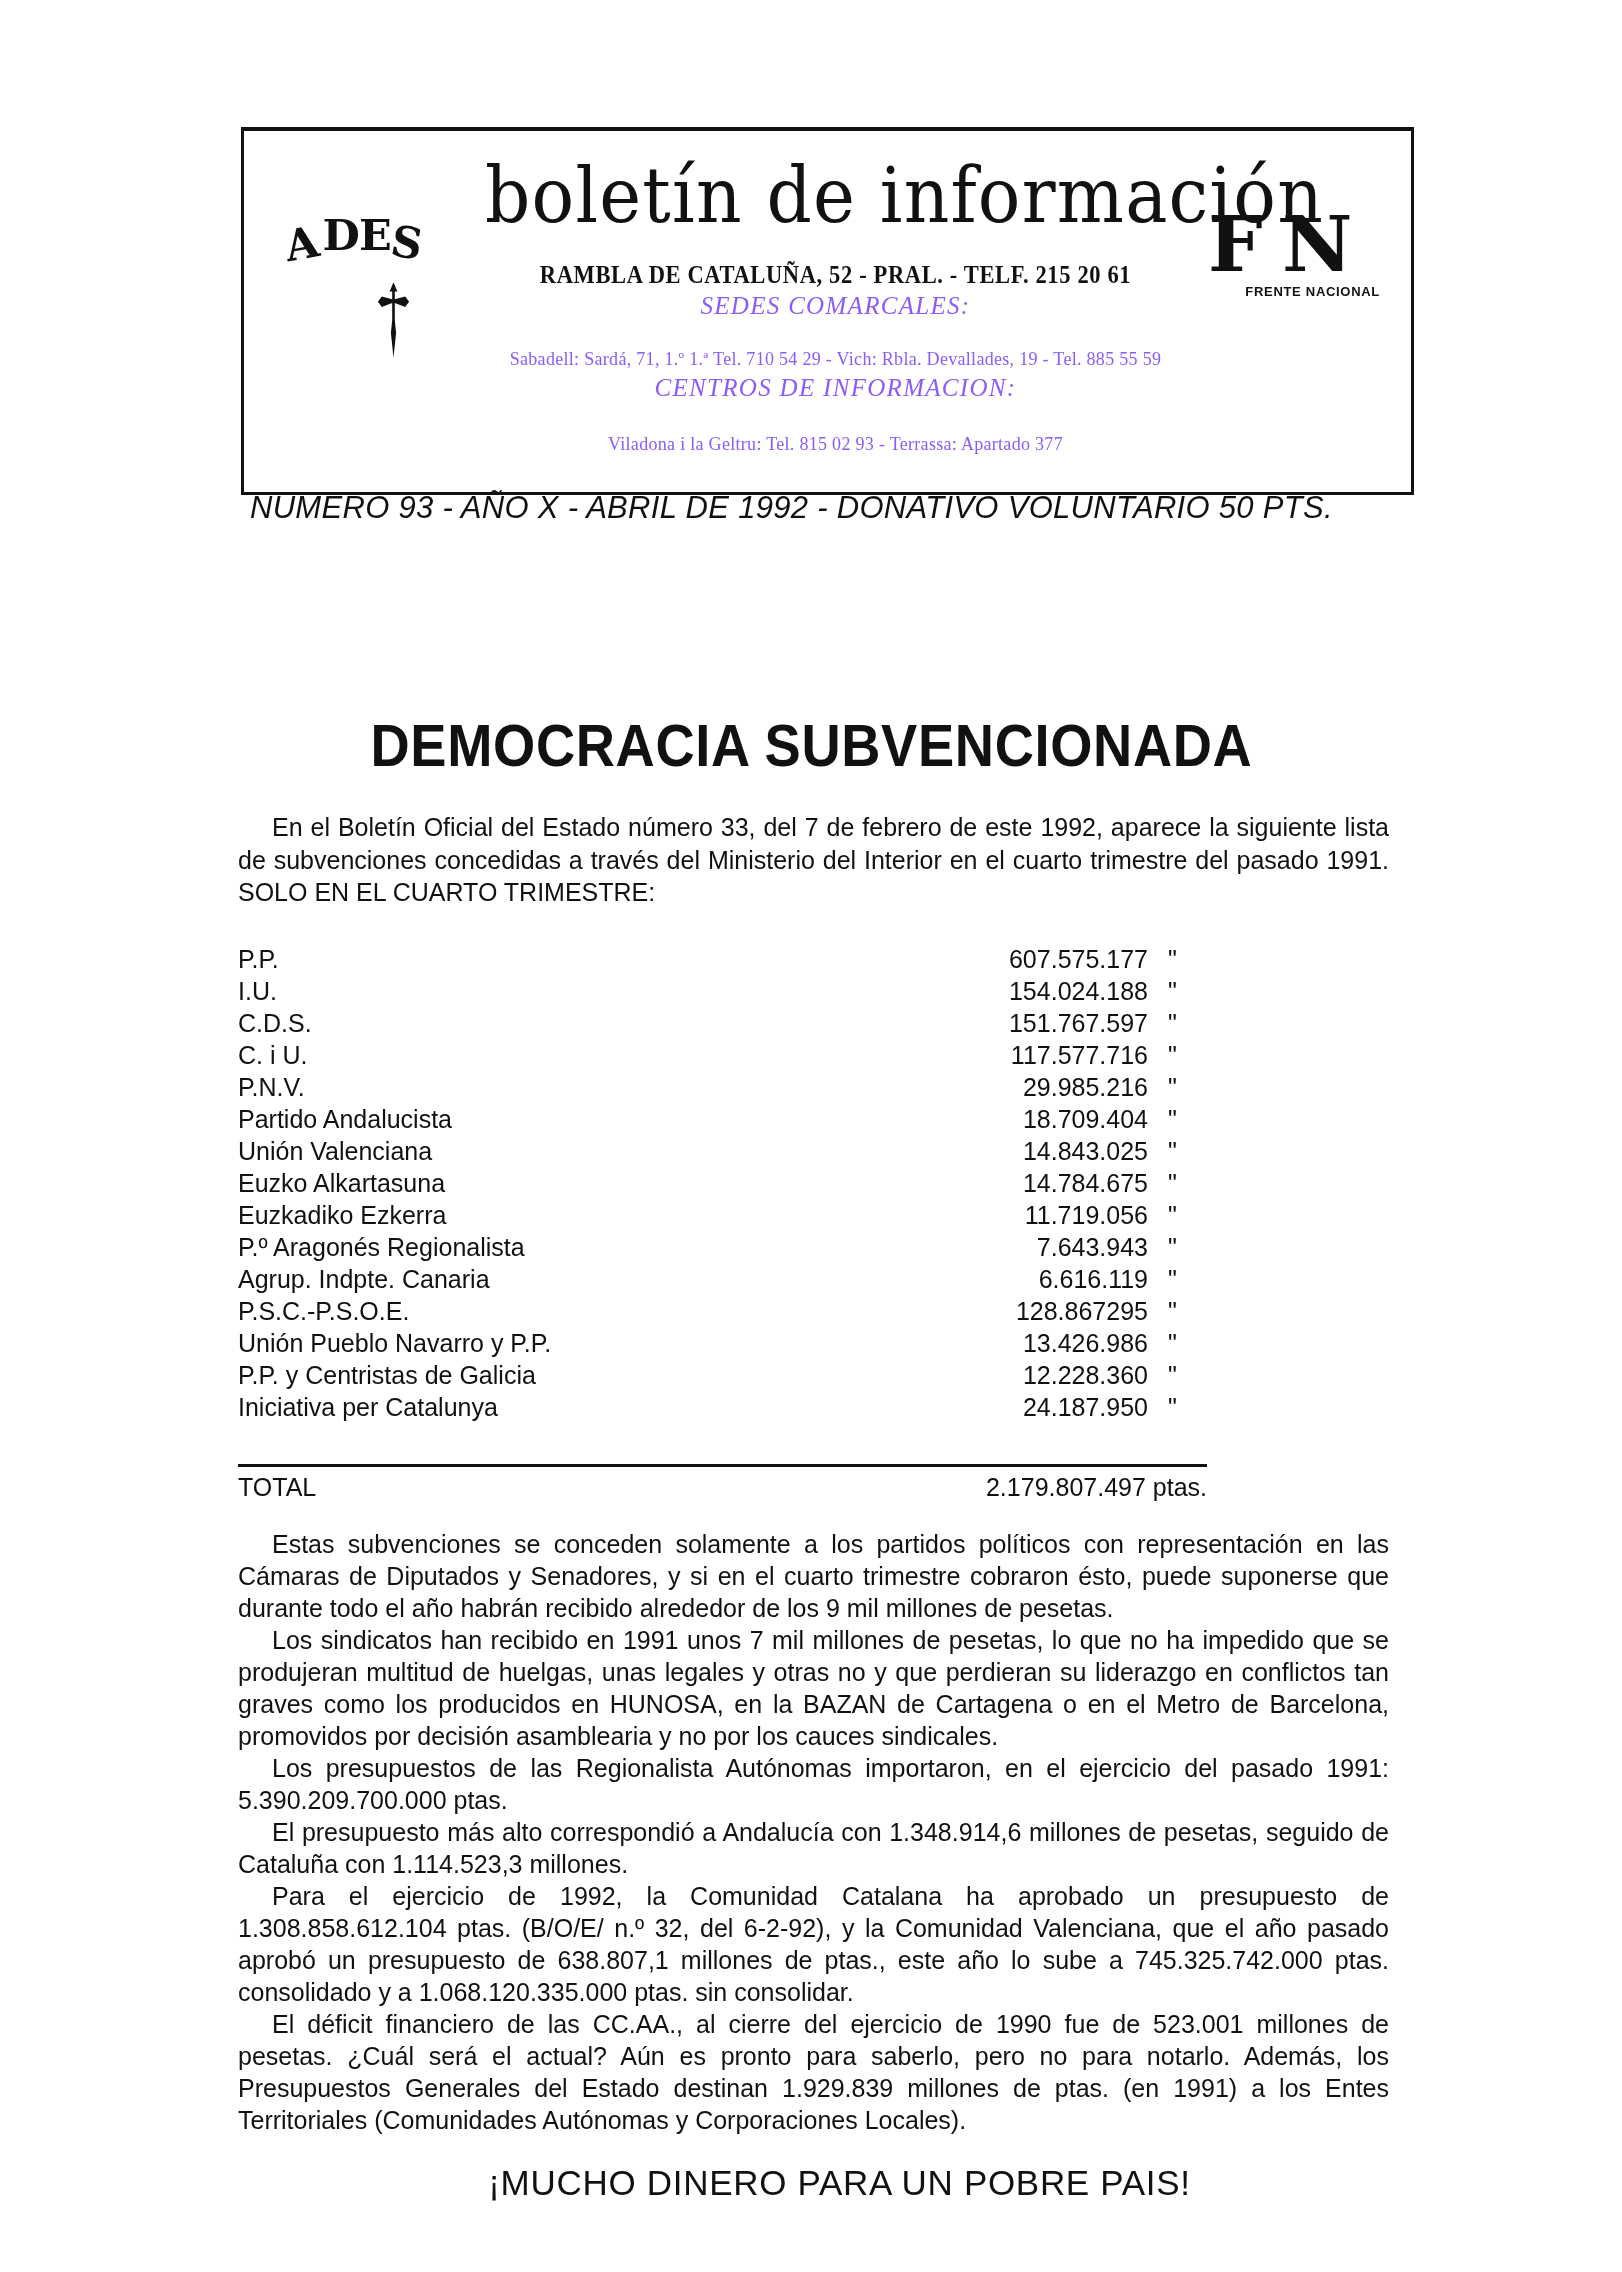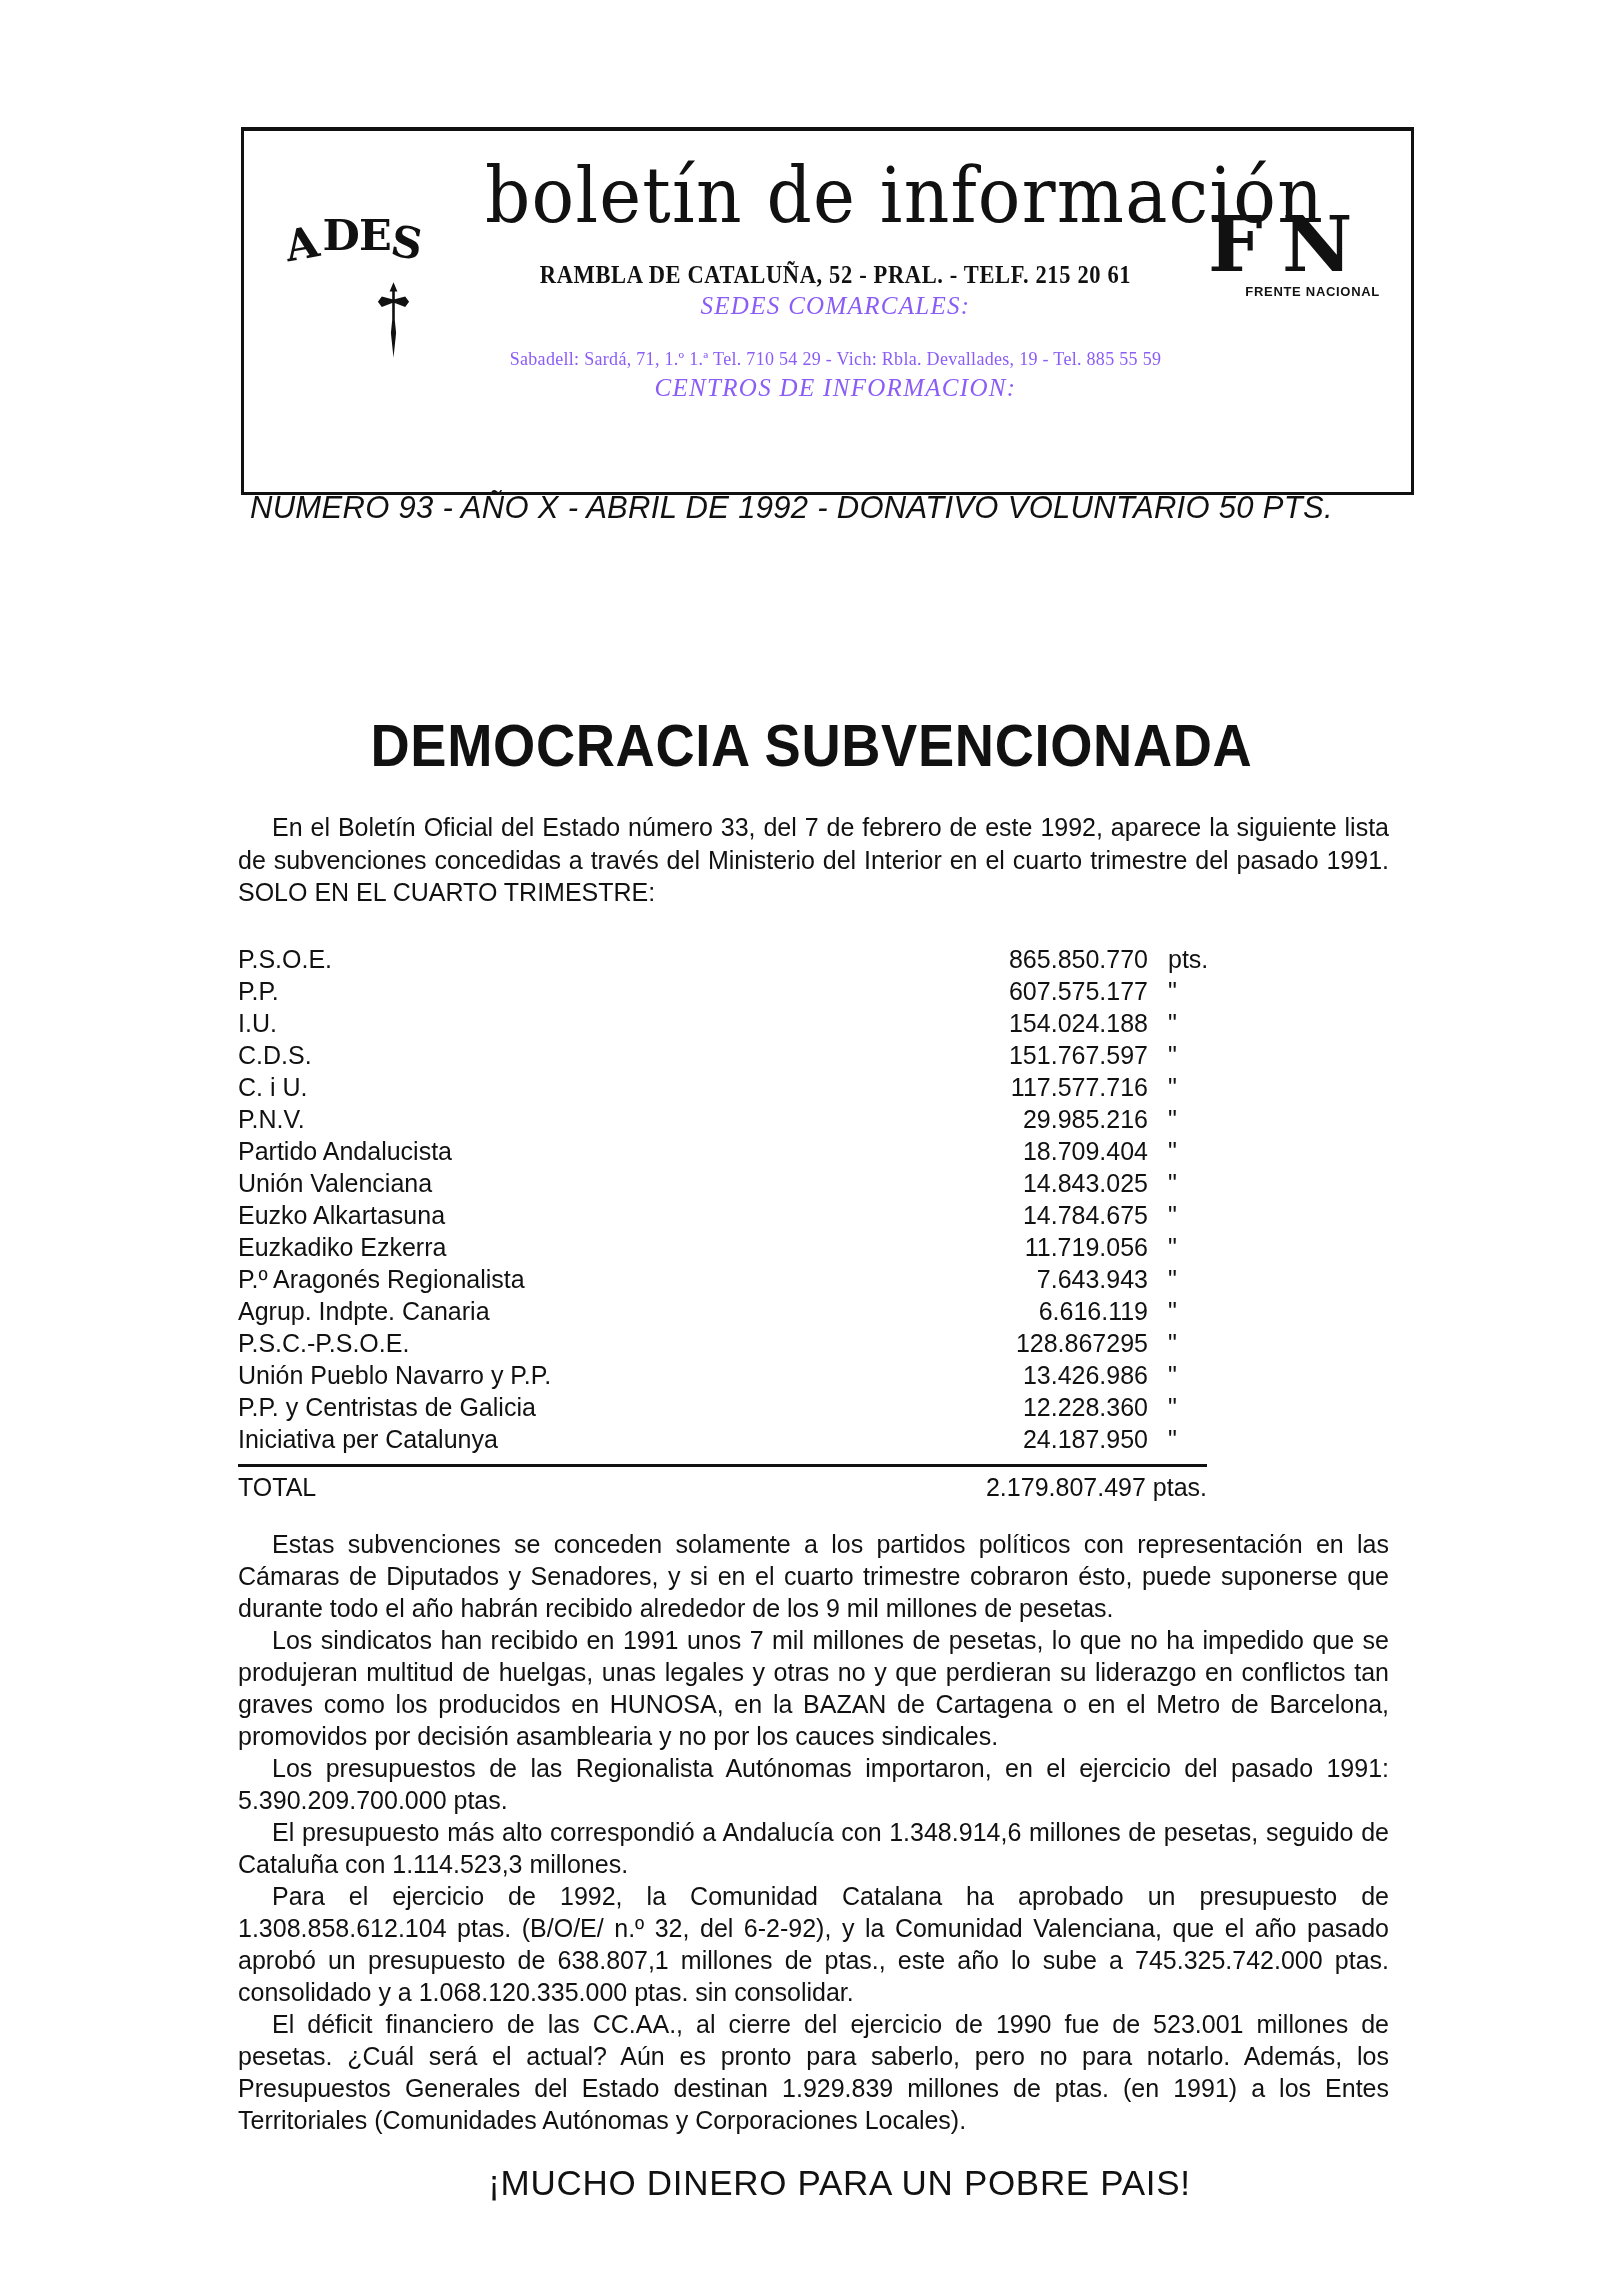--- a/index.html
+++ b/index.html
@@ -59,34 +59,30 @@
 
   <div class="title">boletín de información</div>
   <div class="address">RAMBLA DE CATALUÑA, 52 - PRAL. - TELF. 215 20 61</div>
 
   <div class="fn-logo">FN</div>
   <div class="fn-caption">FRENTE NACIONAL</div>
 
   <div class="sub heading" style="top:161px">SEDES COMARCALES:</div>
   <div class="sub line" style="top:218px">Sabadell: Sardá, 71, 1.º 1.ª  Tel. 710 54 29 - Vich: Rbla. Devallades, 19 - Tel. 885 55 59</div>
   <div class="sub heading" style="top:243px">CENTROS DE INFORMACION:</div>
+  <div class="sub line" style="top:303px">Viladona i la Geltru: Tel. 815 02 93 - Terrassa: Apartado 377</div>
 </div>
 
 <div class="issue-line">NUMERO 93 - AÑO X - ABRIL DE 1992 - DONATIVO VOLUNTARIO 50 PTS.</div>
 
 <div class="headline">DEMOCRACIA SUBVENCIONADA</div>
 
 <div class="intro"><span class="indent"></span><span>En el Boletín Oficial del Estado número 33, del 7 de febrero de este 1992, aparece la siguiente lista de subvenciones concedidas a través del Ministerio del Interior en el cuarto trimestre del pasado 1991. SOLO EN EL CUARTO TRIMESTRE:</span></div>
 
 <div class="table" id="subsidy-table">
-    <div class="row">
-      <span class="party">P.S.O.E.</span>
-      <span class="amount">865.850.770</span>
-      <span class="unit">pts.</span>
-    </div>
     <div class="row">
       <span class="party">P.P.</span>
       <span class="amount">607.575.177</span>
       <span class="unit">"</span>
     </div>
     <div class="row">
       <span class="party">I.U.</span>
       <span class="amount">154.024.188</span>
       <span class="unit">"</span>
     </div>

